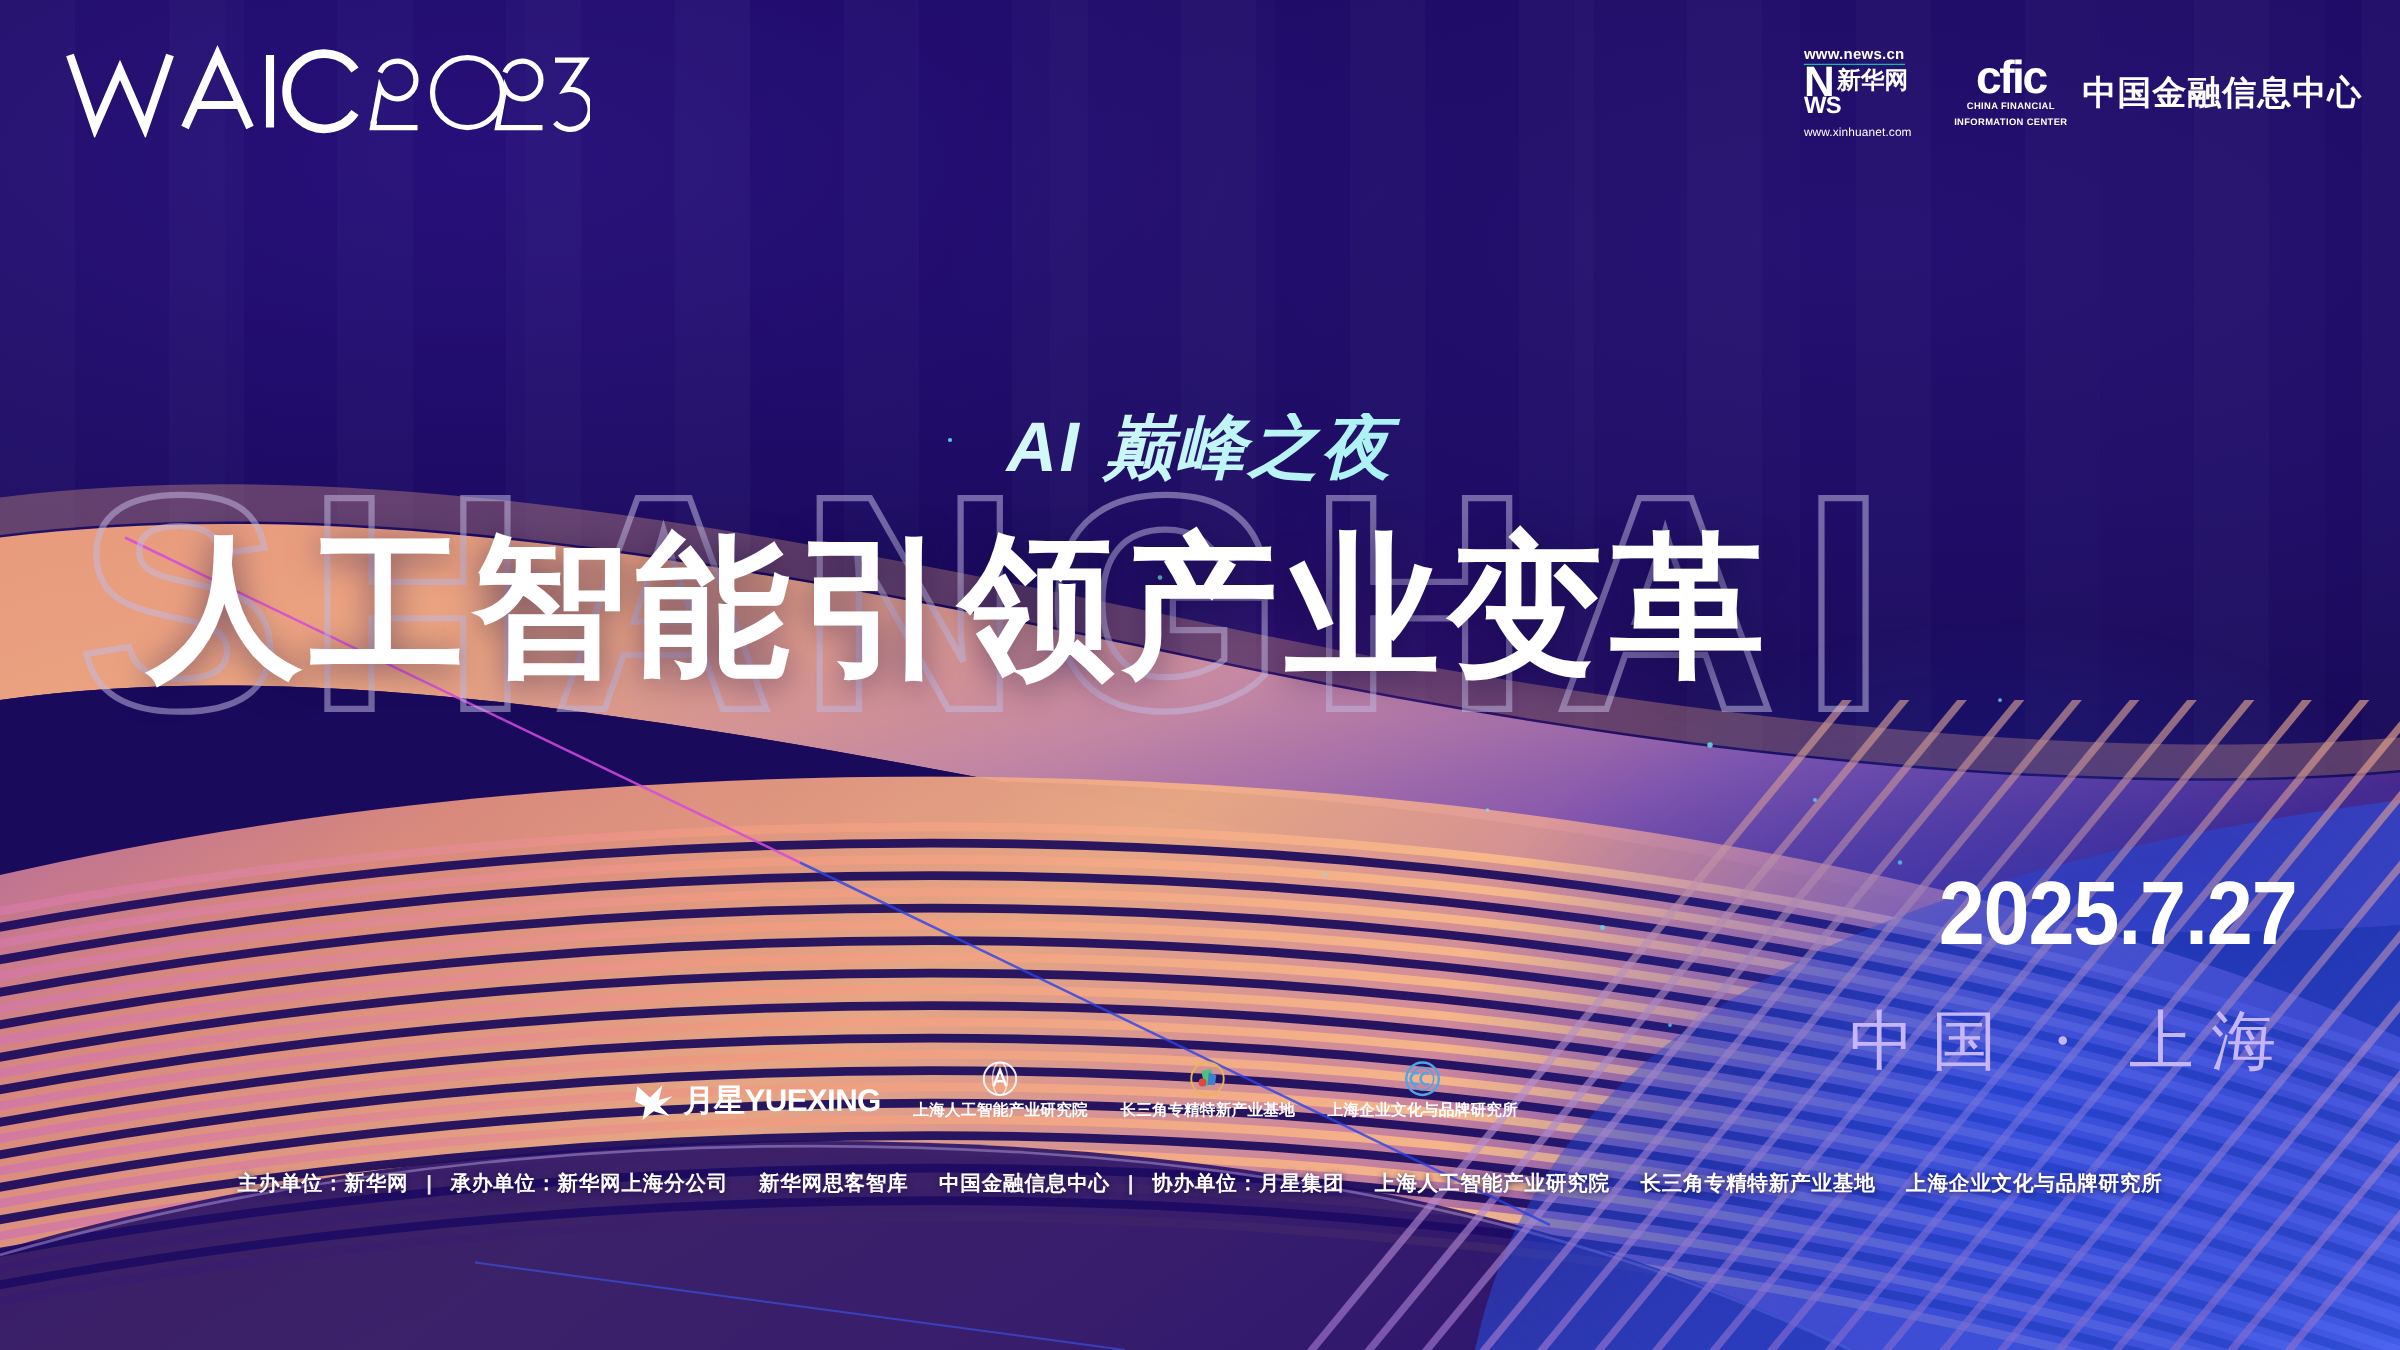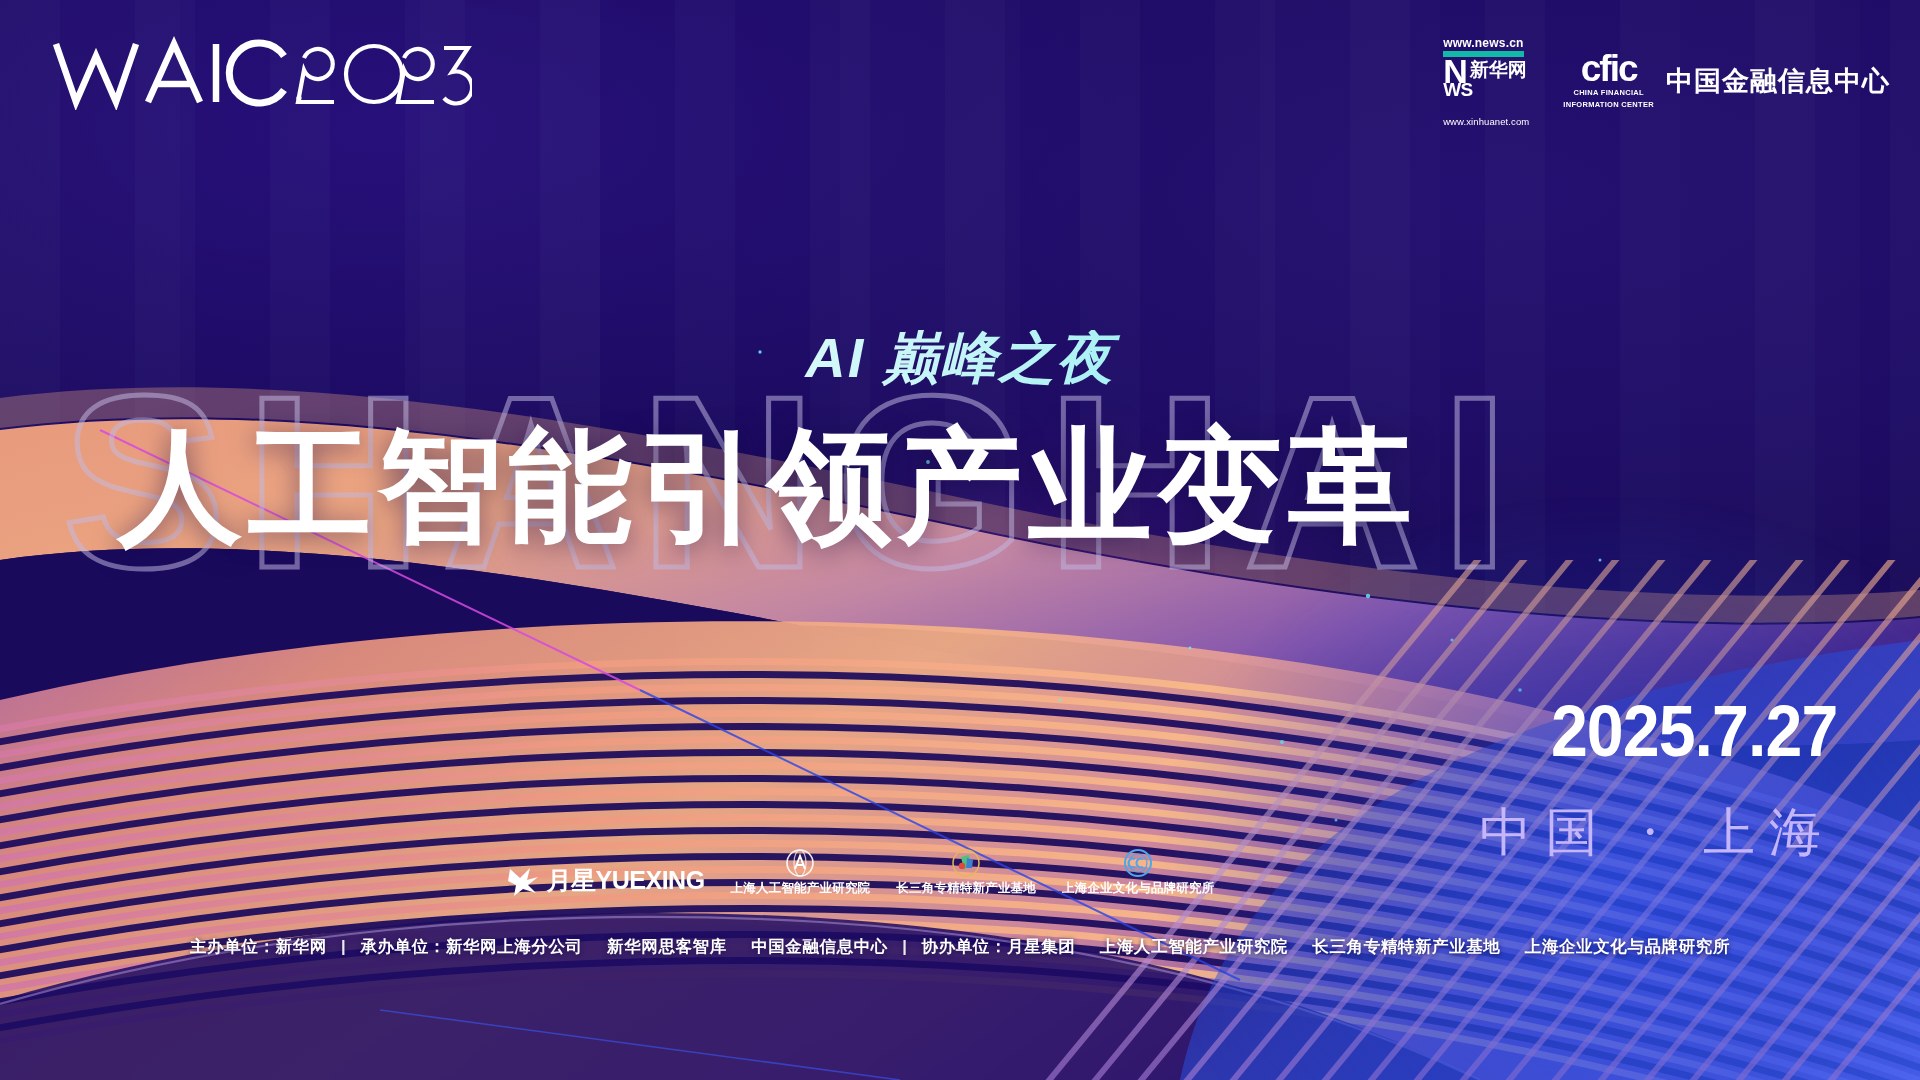--- a/index.html
+++ b/index.html
@@ -69,37 +69,37 @@
     position:absolute; left:52px; top:36px;
     height:74px;
   }
   .logos-right {
     position:absolute; right:30px; top:36px;
     display:flex; align-items:center; gap:34px;
   }
   .logo-xinhua { display:flex; flex-direction:column; align-items:flex-start; }
   .logo-xinhua .url-top {
     font-size:12px; font-weight:700; color:#fff; letter-spacing:0.2px;
-    border-bottom:6px solid #14b8a6; padding-bottom:1px; margin-bottom:2px;
+    border-bottom:1px solid #14b8a6; padding-bottom:1px; margin-bottom:2px;
   }
   .xh-mid { display:flex; align-items:flex-start; gap:2px; }
   .xh-N {
     font-size:34px; font-weight:800; color:#fff; line-height:0.76;
     font-family:"Liberation Sans",sans-serif;
   }
   .xh-cn {
     font-size:19px; font-weight:700; color:#fff; line-height:1.05;
     letter-spacing:0px; padding-top:1px;
   }
   .xh-ws {
     font-size:19px; font-weight:800; color:#fff; line-height:0.9;
     letter-spacing:-0.5px; margin-top:-4px;
   }
   .logo-xinhua .url-bot {
-    font-size:9.5px; color:#fff; letter-spacing:0.1px; margin-top:18px;
+    font-size:9.5px; color:#fff; letter-spacing:0.1px; margin-top:8px;
   }
   .logo-thinker { display:flex; align-items:center; gap:9px; }
   .thinker-cn {
     font-size:33px; font-weight:700; color:#fff;
     font-family:"DejaVu Serif",serif; letter-spacing:3px;
   }
   .thinker-en {
     font-size:11px; font-weight:600; color:#fff; letter-spacing:5.5px;
     text-align:center; margin-top:4px;
   }

